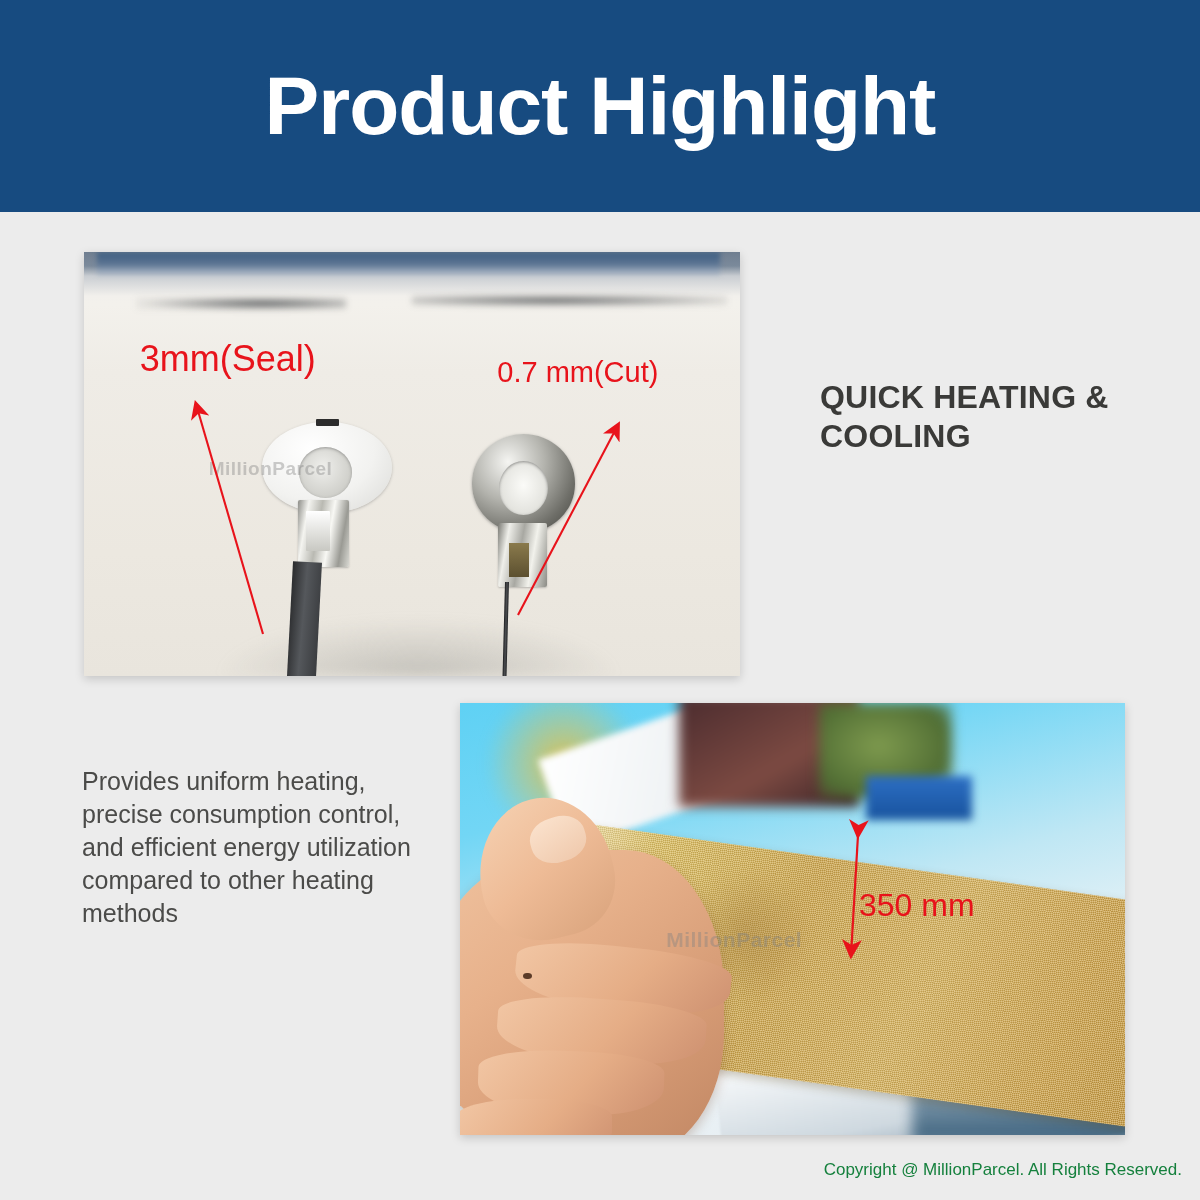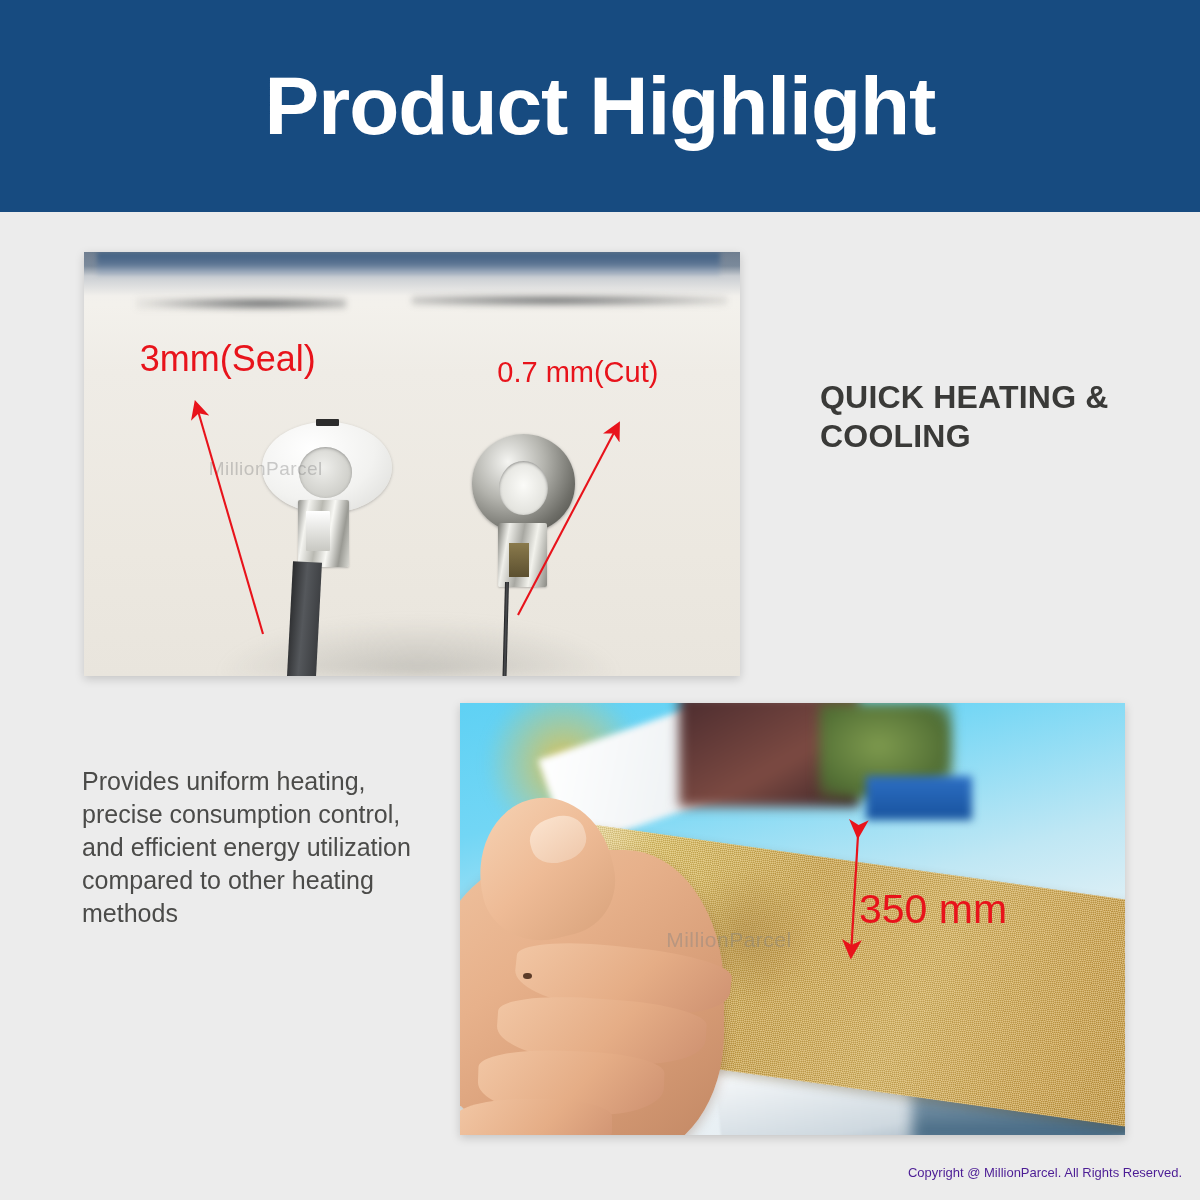--- a/index.html
+++ b/index.html
@@ -176,21 +176,21 @@
     line-height: 1;
     font-family: "Liberation Sans", sans-serif;
   }
   #label-seal { left: 8.5%; top: 21%; font-size: 36px; }
   #label-cut  { left: 63%;  top: 25%; font-size: 29px; }
 
   .photo-watermark {
     position: absolute;
     color: rgba(130,130,130,0.40);
     font-size: 19px;
-    font-weight: normal;
+    font-weight: bold;
     letter-spacing: 0.5px;
     white-space: nowrap;
     pointer-events: none;
     font-family: "Liberation Sans", sans-serif;
   }
   #wm-terminals { left: 19%; top: 48.5%; }
   #wm-cloth { left: 31%; top: 52%; font-size: 21px; }
 
   .svg-overlay {
     position: absolute; inset: 0;
@@ -313,21 +313,21 @@
   #hand .f4 { left: 6%;  top: 81%; width: 42%; height: 16%; transform: rotate(0deg); }
   #hand .mole {
     position: absolute; left: 24%; top: 47%;
     width: 2.4%; height: 1.8%;
     background: #5b3b28;
     border-radius: 50%;
   }
 
   #label-350 {
     left: 60%; top: 43%;
-    font-size: 41px;
+    font-size: 32px;
   }
 
   
   .feature-block { position: absolute; }
   .feature-heading {
     color: #3a3a38;
     font-weight: bold;
     font-size: 32px;
     line-height: 1.22;
     letter-spacing: 0.2px;
@@ -345,22 +345,22 @@
     left: 820px; top: 378px; width: 340px;
   }
   #feature-wire-cloth {
     left: 82px; top: 765px; width: 330px;
   }
 
   
   #footer-copyright {
     position: absolute;
     right: 18px; bottom: 20px;
-    color: #4c1d95;
-    font-size: 13px;
+    color: #15803d;
+    font-size: 17px;
     white-space: nowrap;
     font-family: "Liberation Sans", sans-serif;
   }
 </style>
 </head>
 <body>
 
 <div id="header-banner">
   <h1 id="page-title">Product Highlight</h1>
 </div>

